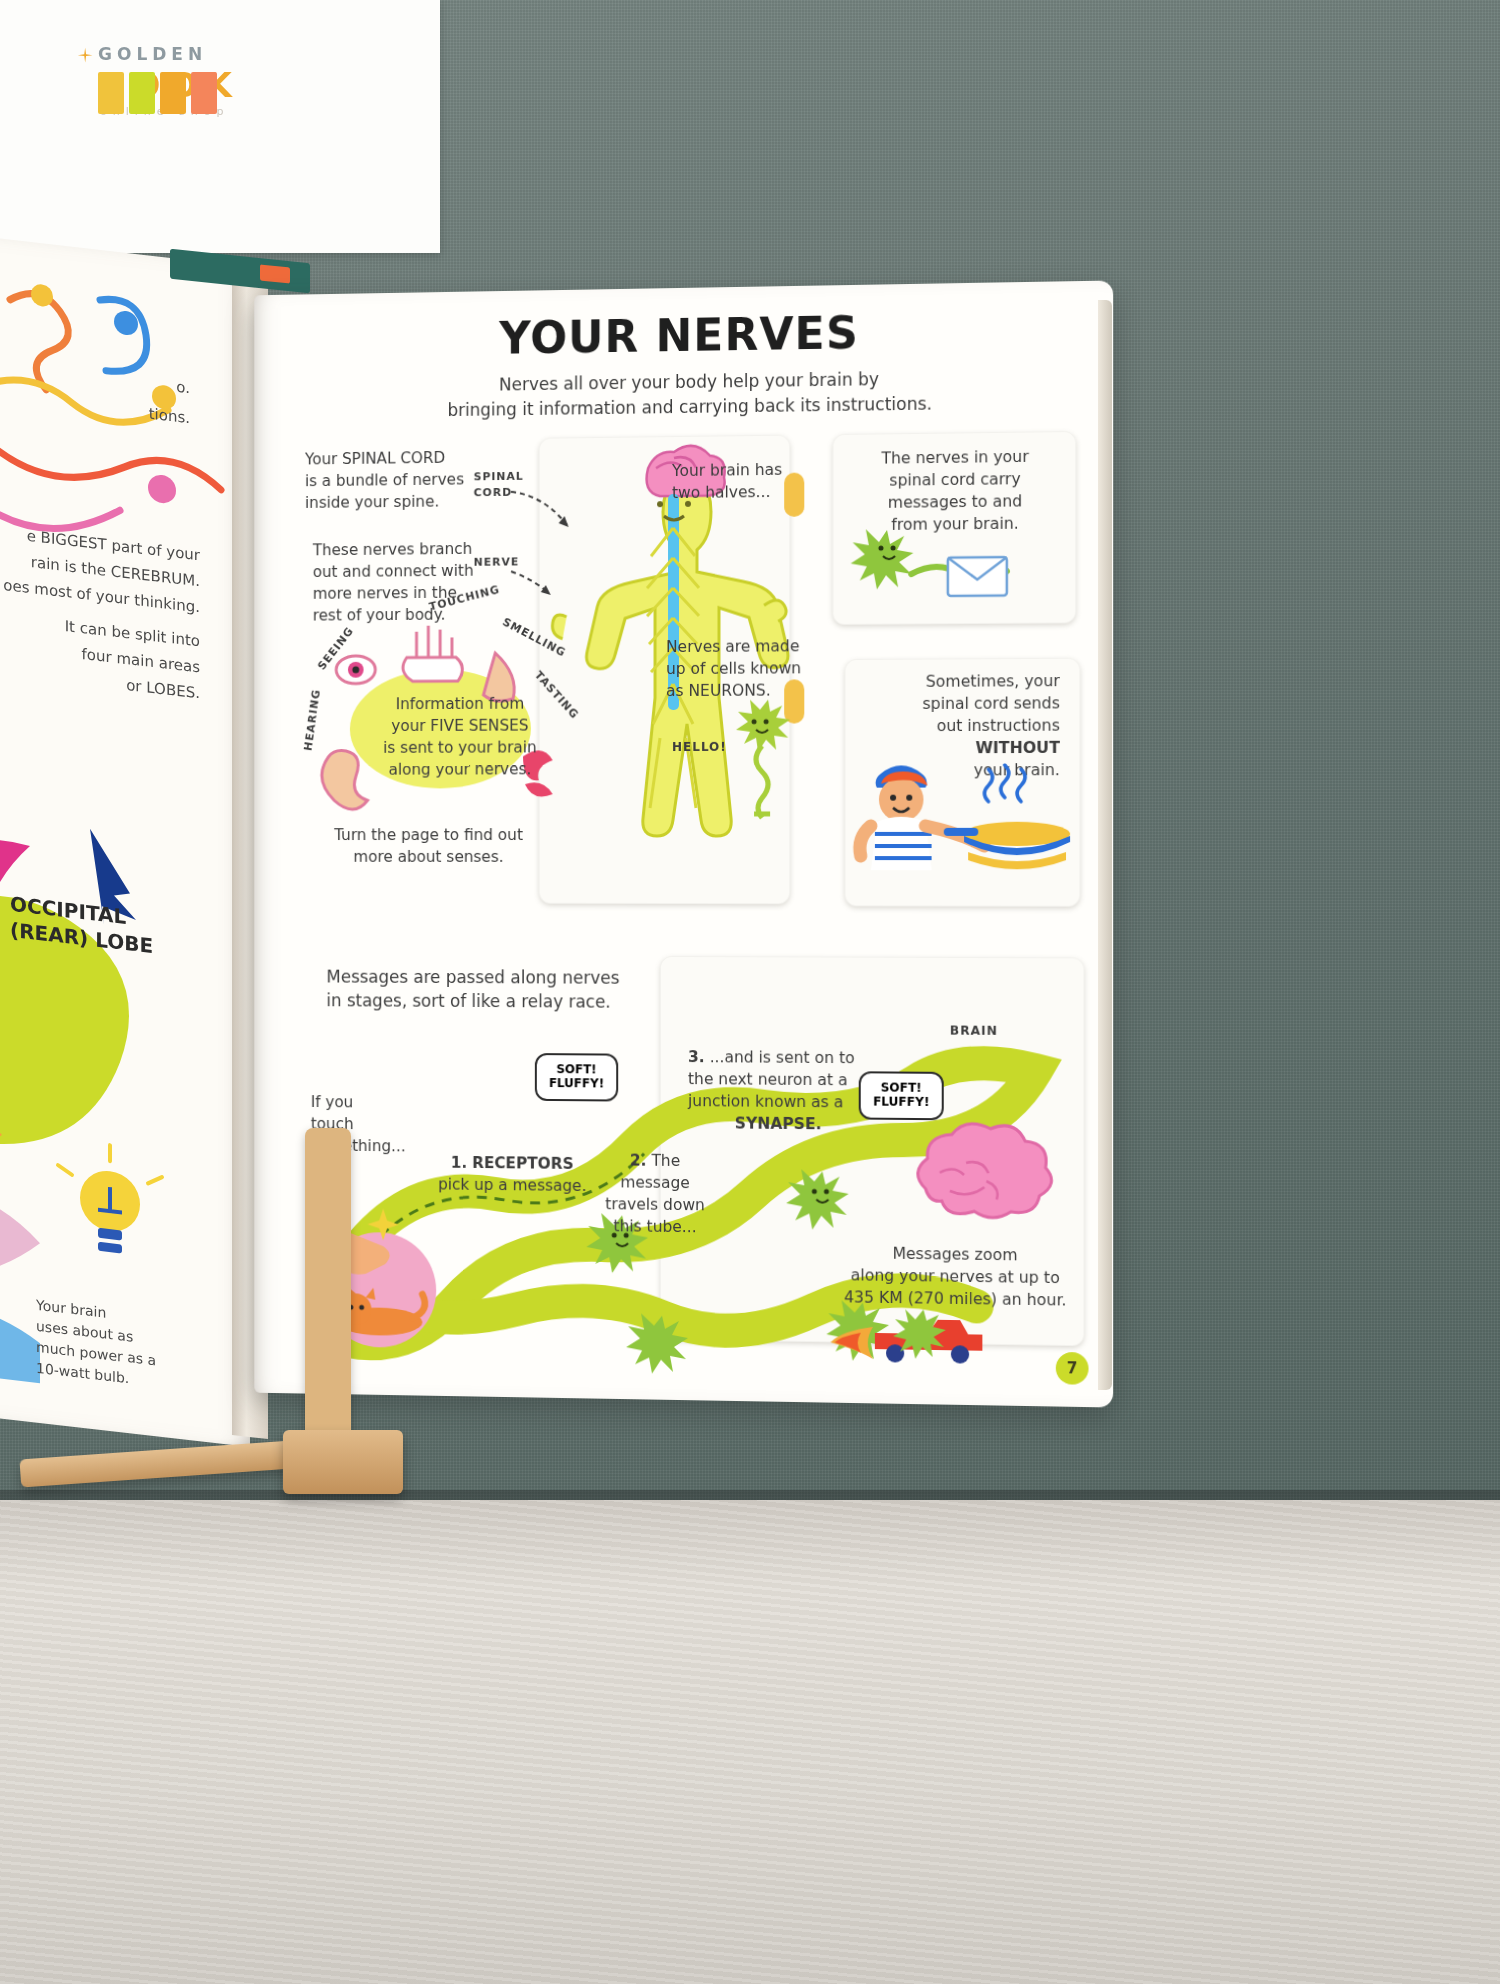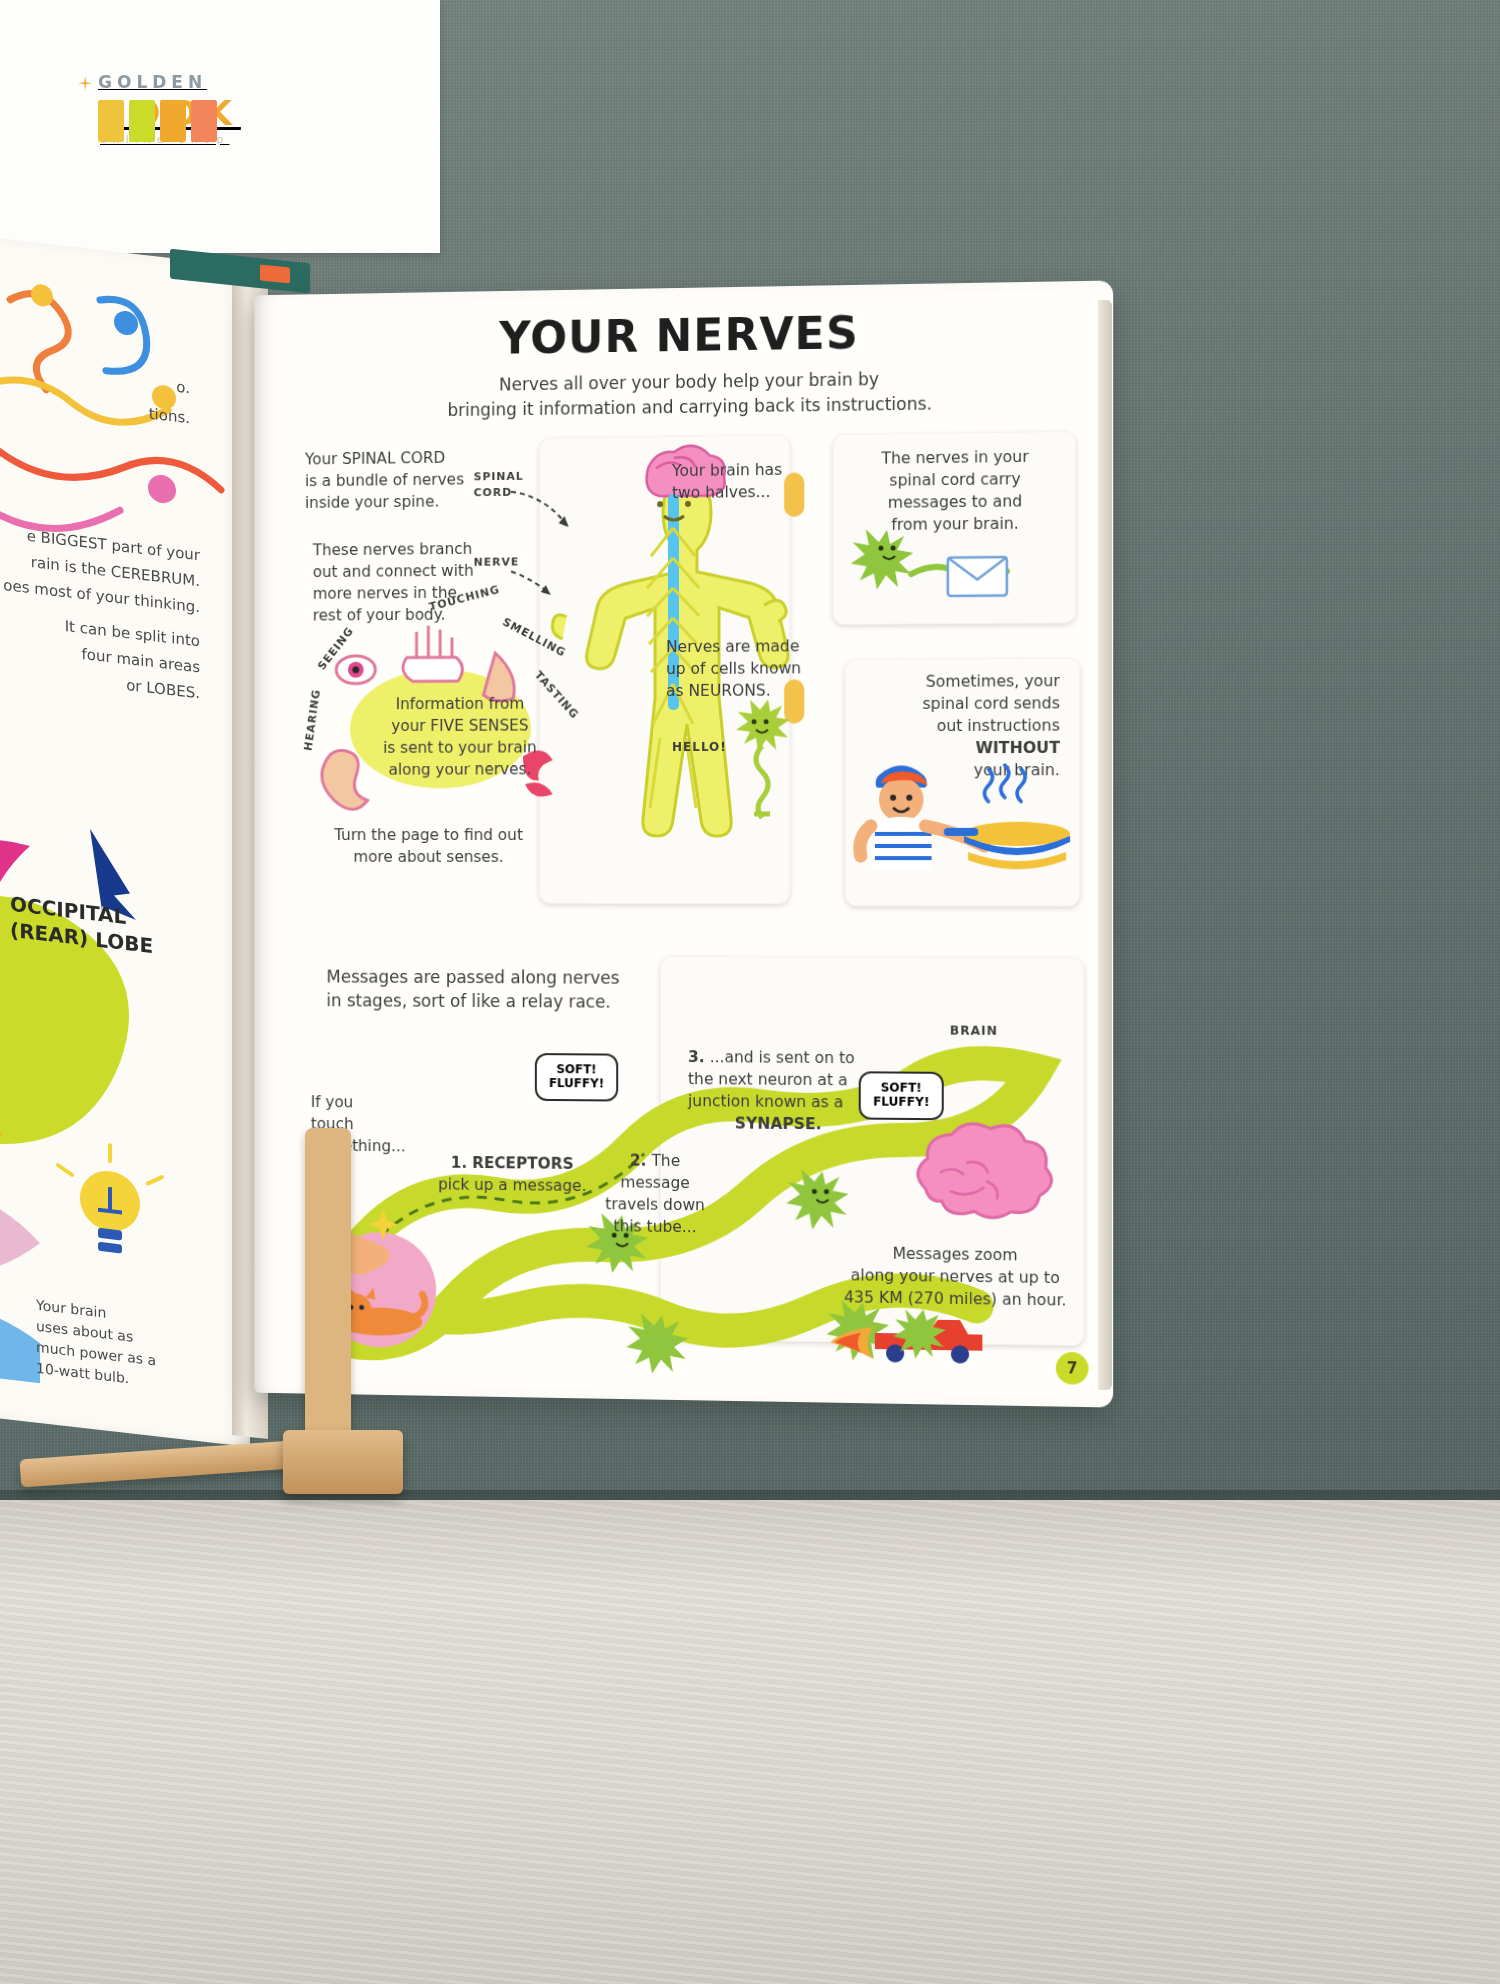--- a/index.html
+++ b/index.html
@@ -31,21 +31,21 @@
   .desk-shadow{
     position:absolute;left:0;top:1490px;width:1500px;height:70px;
     background:linear-gradient(180deg, rgba(40,45,45,.45), rgba(40,45,45,0));
   }
 
   
   .wm-card{
     position:absolute;left:0;top:0;width:440px;height:253px;
     background:#fdfdfb;box-shadow:0 2px 8px rgba(0,0,0,.18);
   }
-  .wm-logo{position:absolute;left:76px;top:72px;width:250px;text-decoration:underline;}
+  .wm-logo{position:absolute;left:76px;top:44px;width:250px;}
   .wm-golden{
     font-family:"DejaVu Sans", sans-serif;font-size:17px;letter-spacing:5px;
     color:#8e9aa0;font-weight:600;padding-left:22px;
   }
   .wm-spark{position:absolute;left:0;top:2px;width:22px;height:22px;}
   .wm-bars{position:absolute;left:22px;top:28px;display:flex;gap:5px;}
   .wm-bars i{display:block;width:26px;height:42px;border-radius:2px;}
   .wm-book{
     margin-top:2px;padding-left:22px;font-size:33px;letter-spacing:9px;
     font-weight:700;color:#f0a92c;font-family:"DejaVu Sans", sans-serif;

